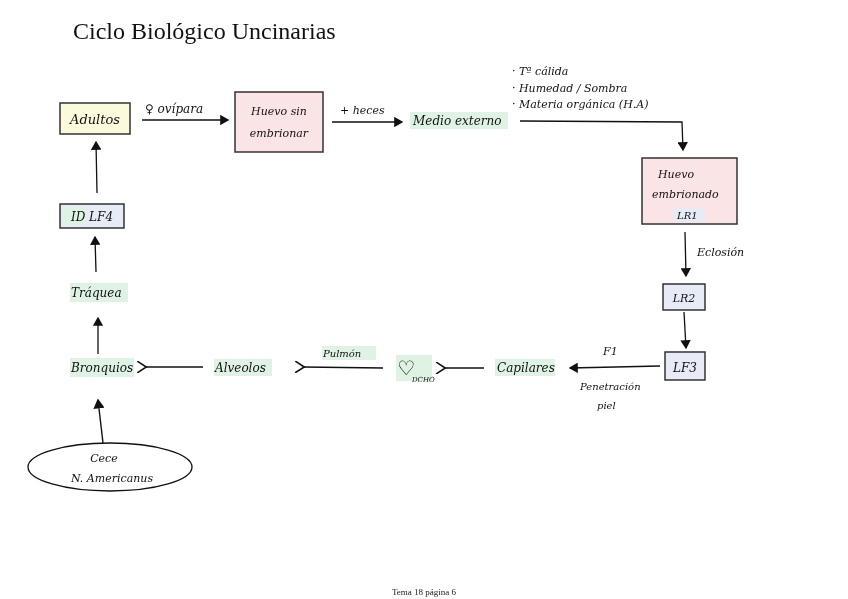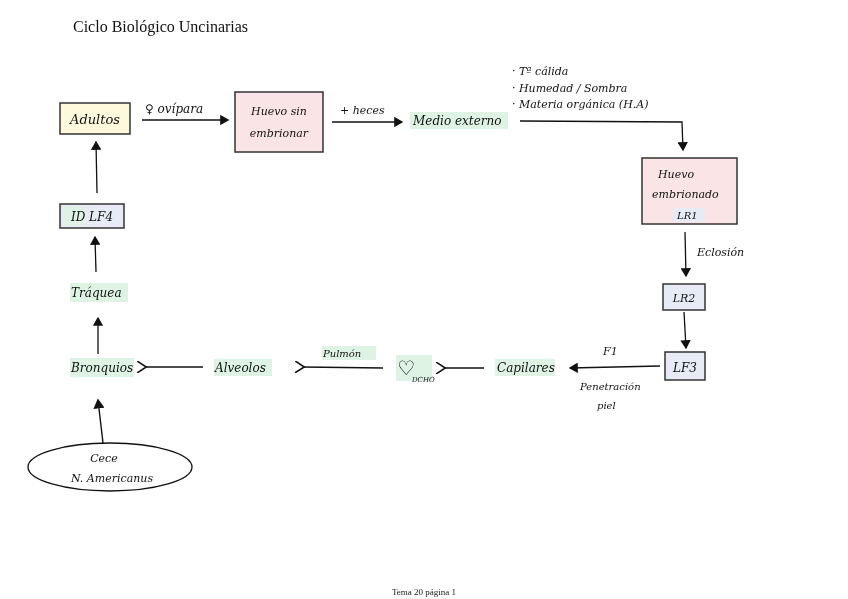--- a/index.html
+++ b/index.html
@@ -1,17 +1,17 @@
 <!DOCTYPE html>
 <html><head>
 <meta charset="utf-8">
 <style>
   html, body { margin:0; padding:0; background:#ffffff; }
   body { width:848px; height:599px; position:relative; overflow:hidden; font-family:"Liberation Serif", serif; }
-  .title { position:absolute; left:73px; top:18px; font-size:16px; color:#111; font-family:"Liberation Serif", serif; }
+  .title { position:absolute; left:73px; top:18px; font-size:24px; color:#111; font-family:"Liberation Serif", serif; }
   .footer { position:absolute; left:0; width:848px; top:587px; text-align:center; font-size:9px; color:#222; font-family:"Liberation Serif", serif; }
   svg.diagram { position:absolute; left:0; top:0; }
   .hw { font-family:"DejaVu Serif", serif; font-style:italic; fill:#111; }
 </style>
 </head>
 <body>
 
 <div class="title">Ciclo Biológico Uncinarias</div>
 
 <svg class="diagram" width="848" height="599" viewBox="0 0 848 599">
@@ -115,13 +115,13 @@
   <line x1="97" y1="193" x2="96" y2="142" stroke="#111" stroke-width="1.3" marker-end="url(#arr)"></line>
 
   <line x1="103" y1="443" x2="98" y2="400" stroke="#111" stroke-width="1.4" marker-end="url(#arr)"></line>
   <g>
     <ellipse cx="110" cy="467" rx="82" ry="24" fill="#ffffff" stroke="#111" stroke-width="1.3"></ellipse>
     <text class="hw" x="104" y="462" font-size="11" text-anchor="middle">Cece</text>
     <text class="hw" x="112" y="482" font-size="11" text-anchor="middle">N. Americanus</text>
   </g>
 </svg>
 
-<div class="footer">Tema 20 página 1</div>
+<div class="footer">Tema 18 página 6</div>
 
 </body></html>

